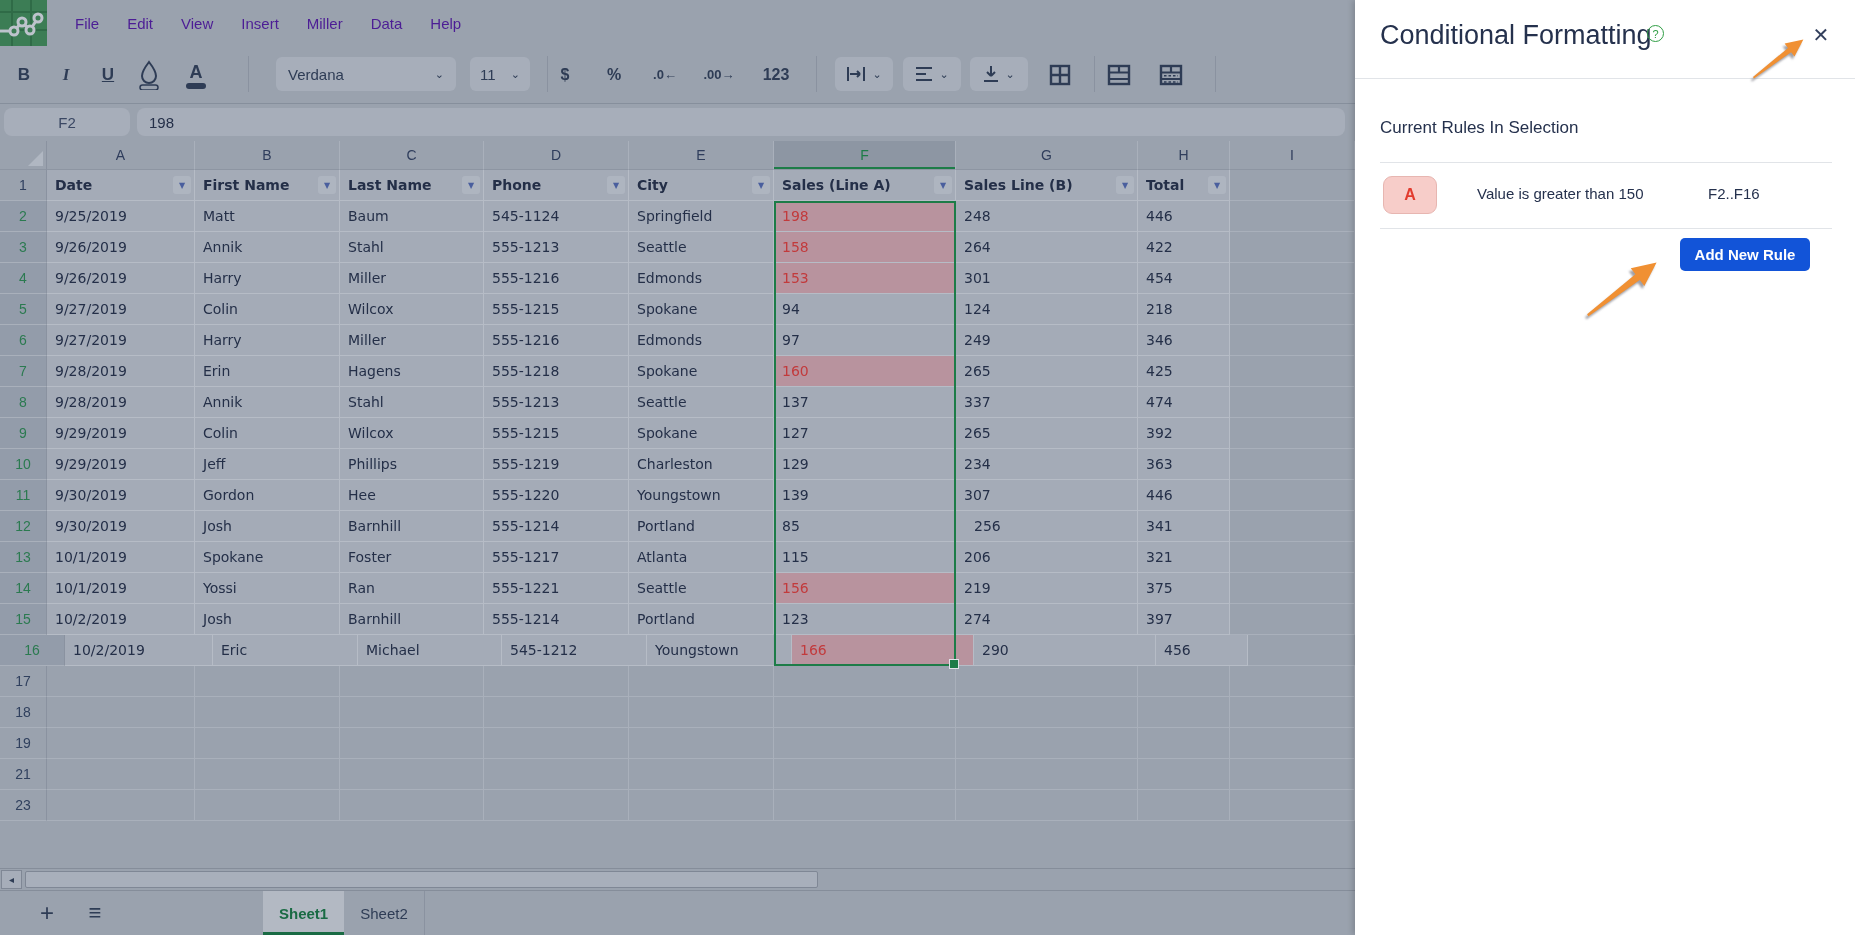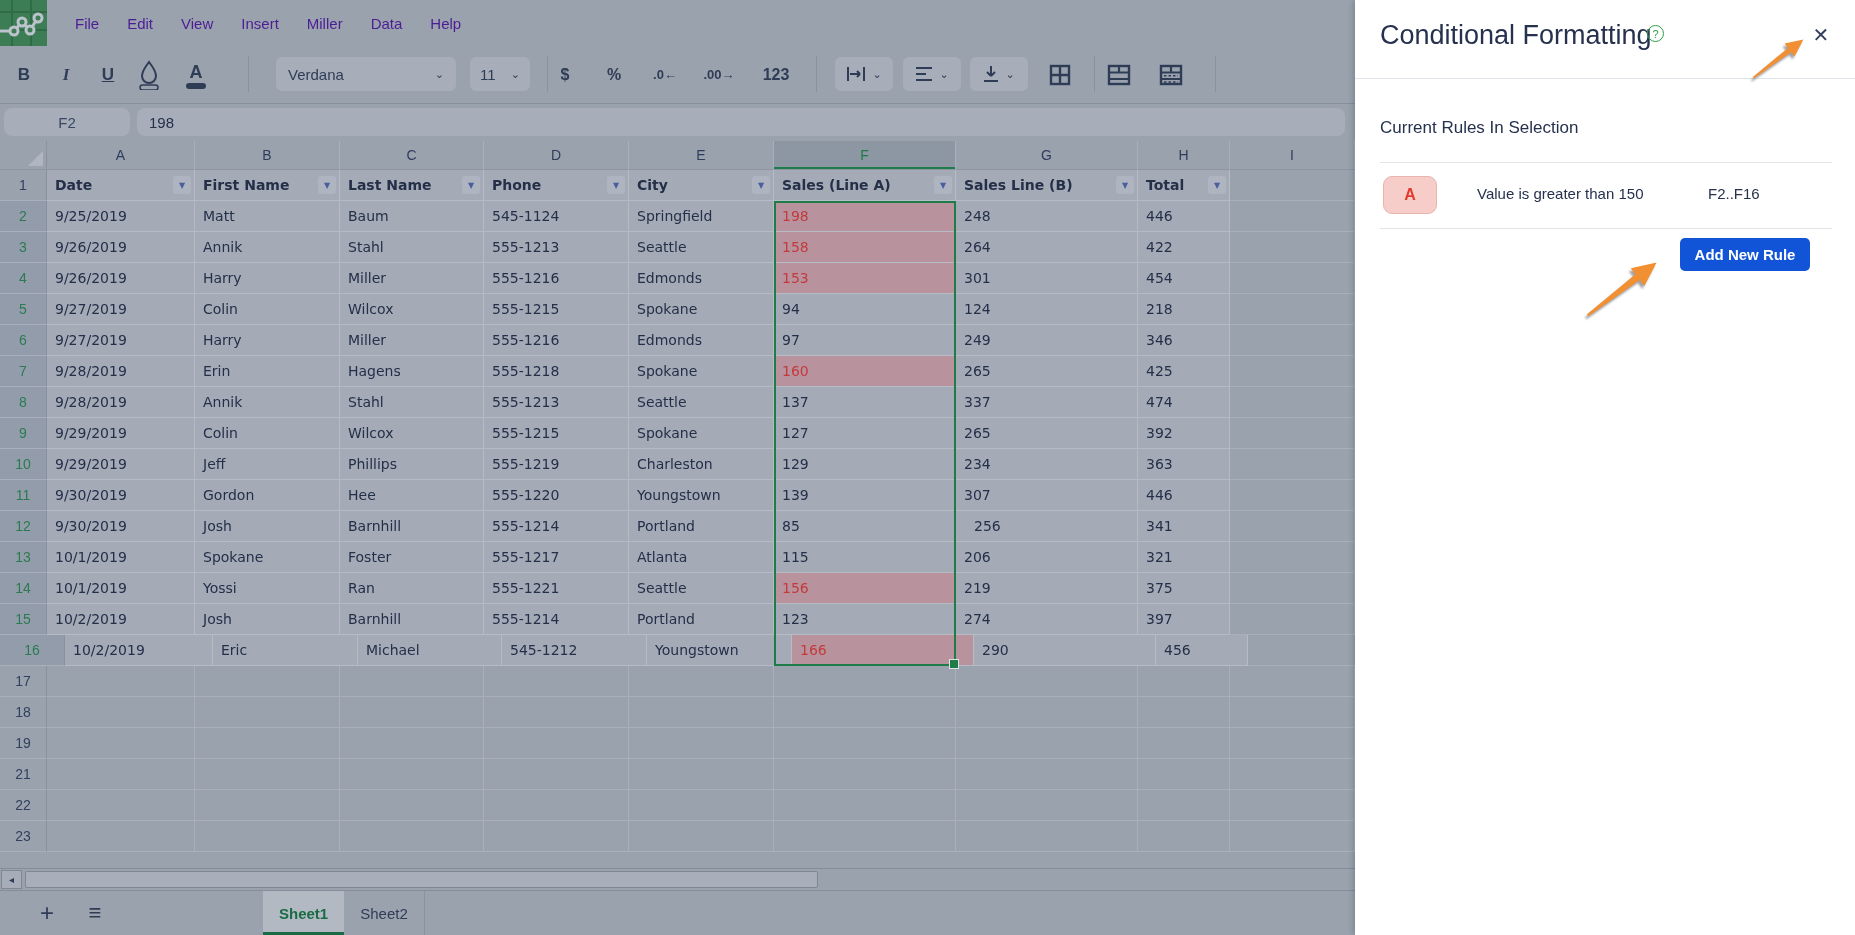--- a/index.html
+++ b/index.html
@@ -440,32 +440,20 @@
         <div class="gc " style="width: 145px;"></div>
         <div class="gc " style="width: 144px;"></div>
         <div class="gc " style="width: 145px;"></div>
         <div class="gc " style="width: 145px;"></div>
         <div class="gc " style="width: 182px;"></div>
         <div class="gc " style="width: 182px;"></div>
         <div class="gc " style="width: 92px;"></div>
         <div class="gc " style="width: 125px;"></div>
       </div>
       <div class="grow">
-        <div class="gc rowhdr" style="width: 47px;">22</div>
-        <div class="gc " style="width: 148px;"></div>
-        <div class="gc " style="width: 145px;"></div>
-        <div class="gc " style="width: 144px;"></div>
-        <div class="gc " style="width: 145px;"></div>
-        <div class="gc " style="width: 145px;"></div>
-        <div class="gc " style="width: 182px;"></div>
-        <div class="gc " style="width: 182px;"></div>
-        <div class="gc " style="width: 92px;"></div>
-        <div class="gc " style="width: 125px;"></div>
-      </div>
-      <div class="grow">
         <div class="gc rowhdr" style="width: 47px;">23</div>
         <div class="gc " style="width: 148px;"></div>
         <div class="gc " style="width: 145px;"></div>
         <div class="gc " style="width: 144px;"></div>
         <div class="gc " style="width: 145px;"></div>
         <div class="gc " style="width: 145px;"></div>
         <div class="gc " style="width: 182px;"></div>
         <div class="gc " style="width: 182px;"></div>
         <div class="gc " style="width: 92px;"></div>
         <div class="gc " style="width: 125px;"></div>

